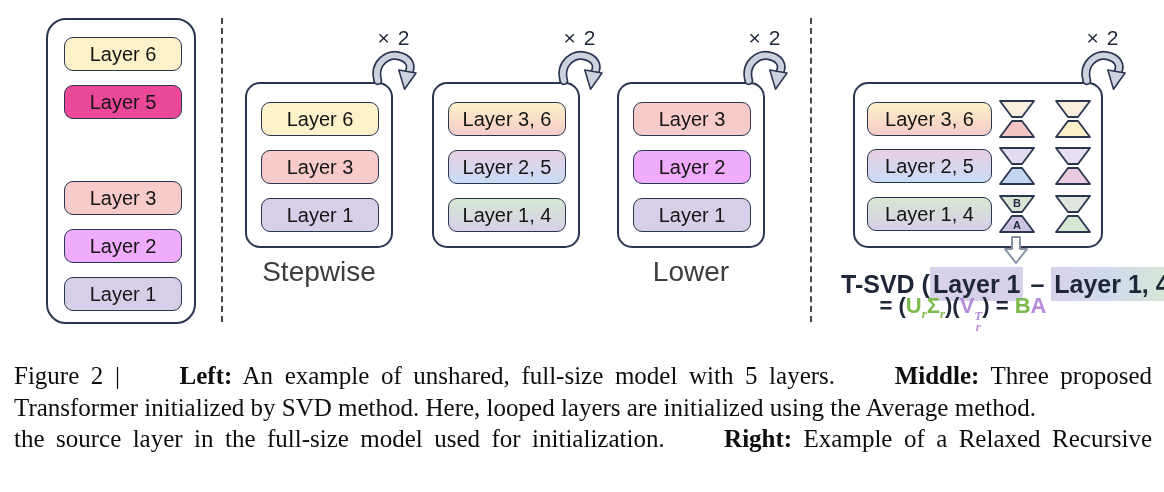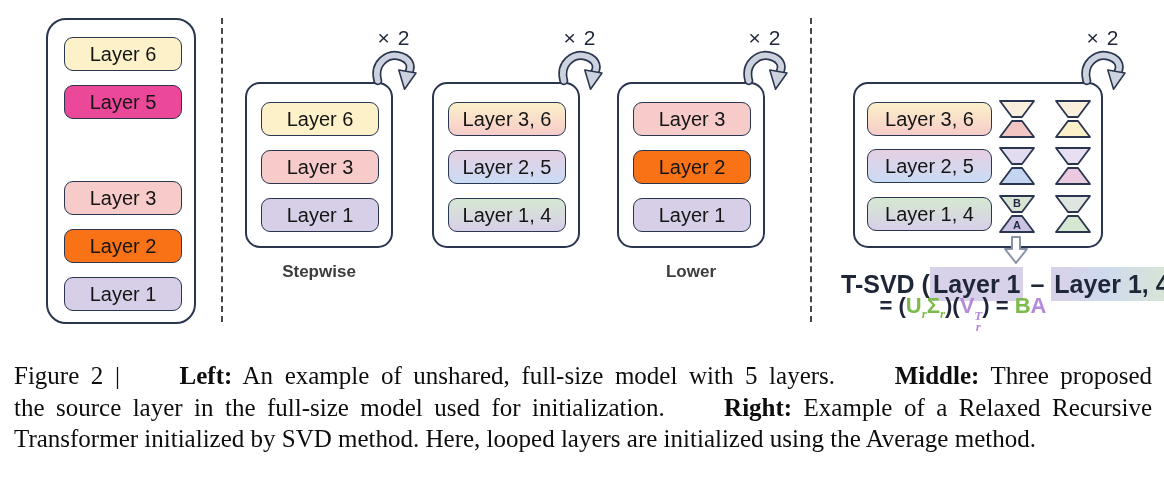--- a/index.html
+++ b/index.html
@@ -16,21 +16,21 @@
   .cont-right{left:853px;top:82px;width:250px;height:166px;border-radius:15px;}
 
   
   .lbox{position:absolute;width:118px;height:34px;border:1.8px solid #2A3550;border-radius:9px;
         box-sizing:border-box;display:flex;align-items:center;justify-content:center;
         font-size:20px;color:#151515;}
   .c-yellow{background:#FCF1C9;}
   .c-mauve{background:#ec4899;}
   .c-green{background:#D6E8D2;}
   .c-red{background:#F6CBC9;}
-  .c-blue{background:#f97316;}
+  .c-blue{background:#f0abfc;}
   .c-purple{background:#D7CFE8;}
   .g-36{background:linear-gradient(180deg,#FCF1C9,#F6CBC9);}
   .g-25{background:linear-gradient(180deg,#E6CFE2,#C9DCF5);}
   .g-14{background:linear-gradient(180deg,#D6E8D2,#D7CFE8);}
 
   
   .ll{left:16px;}
   .ll.r0{top:17px;} .ll.r1{top:65px;} .ll.r2{top:113px;}
   .ll.r3{top:161px;} .ll.r4{top:209px;} .ll.r5{top:257px;}
 
@@ -41,21 +41,21 @@
   
   .rl{left:12px;width:125px;}
   .rl.r0{top:18px;} .rl.r1{top:65px;} .rl.r2{top:113px;}
 
   
   .divider{position:absolute;top:18px;height:304px;width:0;border-left:2.5px dashed #474747;}
   .div1{left:221px;} .div2{left:810px;}
 
   
   .mlabel{position:absolute;top:258px;height:28px;display:flex;align-items:center;justify-content:center;
-          font-weight:bold;font-size:17px;color:#3D3D3D;width:148px;}
+          font-weight:normal;font-size:28px;color:#3D3D3D;width:148px;}
 
   
   .loop{position:absolute;top:26px;width:54px;text-align:center;z-index:4;}
   .loop-label{font-size:21px;font-weight:500;color:#1E2638;line-height:24px;letter-spacing:1px;}
   .loop svg{display:block;margin:0 auto;}
 
   
   .hg{position:absolute;width:38px;height:40px;}
 
   
@@ -203,17 +203,17 @@
 
   <div class="tsvd"><span>T-SVD (</span><span class="hl1">Layer 1</span><span> – </span><span class="hl2">Layer 1, 4</span><span>)</span></div>
 
   <div class="eq"><span>= (</span><span class="grn"><span>U</span><sub>r</sub><span>Σ</span><sub>r</sub></span><span>)(</span><span class="prp"><span>V</span><span class="vstack">
           <span>T</span>
           <span>r</span>
         </span></span><span>) = </span><span class="grn">B</span><span class="prp">A</span></div>
 
   <div class="caption">
     <div class="cline"><span>Figure 2 | </span><span class="cb">Left:</span><span> An example of unshared, full-size model with 5 layers. </span><span class="cb">Middle:</span><span> Three proposed</span></div>
+    <div class="cline last"><span>Transformer initialized by SVD method. Here, looped layers are initialized using the Average method.</span></div>
     <div class="cline"><span>the source layer in the full-size model used for initialization. </span><span class="cb">Right:</span><span> Example of a Relaxed Recursive</span></div>
-    <div class="cline last"><span>Transformer initialized by SVD method. Here, looped layers are initialized using the Average method.</span></div>
   </div>
 
 </div>
 
 </body></html>

